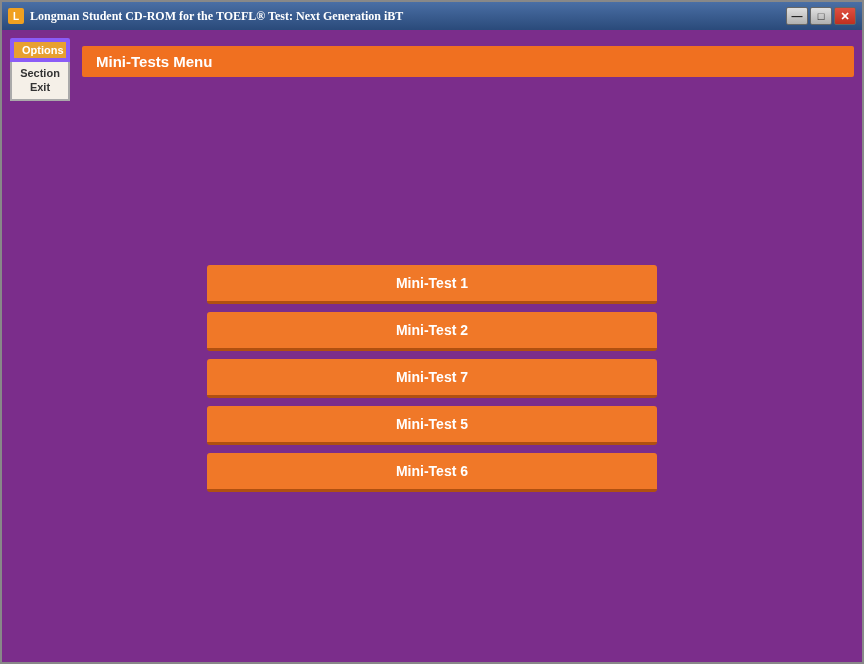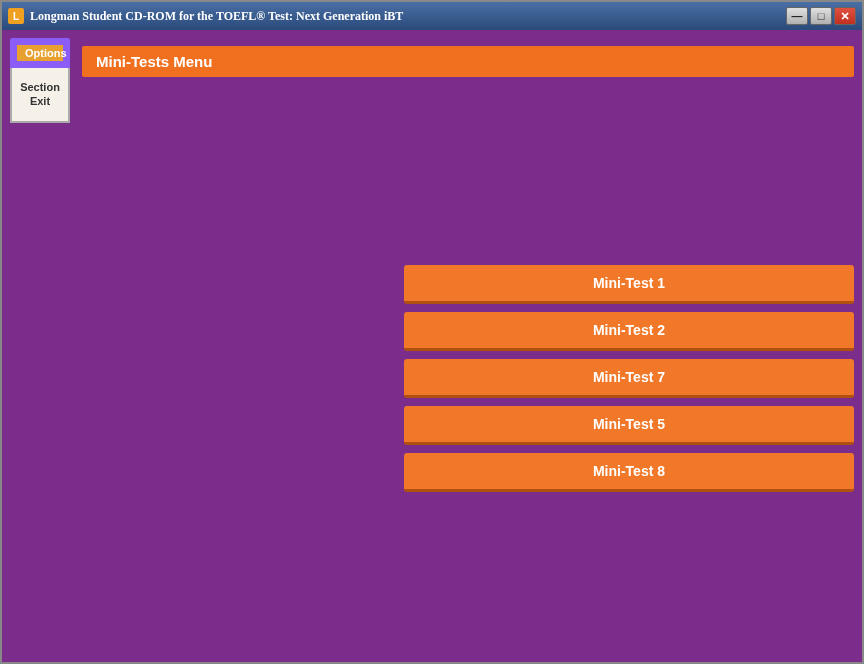--- a/index.html
+++ b/index.html
@@ -99,45 +99,45 @@
       top: 8px;
       left: 8px;
     }
 
     .options-label {
       background: #e8a030;
       color: white;
       font-size: 11px;
       font-weight: bold;
       padding: 2px 8px;
-      border: 7px solid #8b5cf6;
+      border: 4px solid #8b5cf6;
       border-radius: 2px 2px 0 0;
       width: 60px;
       text-align: center;
     }
 
     .section-exit-btn {
       background: #f5f0e8;
       border: 2px solid #aaa;
       border-top: none;
       font-size: 11px;
       font-weight: bold;
       color: #333;
       text-align: center;
-      padding: 12px 8px;
+      padding: 4px 8px;
       cursor: pointer;
       width: 60px;
       line-height: 1.3;
     }
 
     .main-area {
       flex: 1;
       display: flex;
       align-items: center;
-      justify-content: flex-end;
+      justify-content: center;
       padding-top: 20px;
     }
 
     .buttons-container {
       display: flex;
       flex-direction: column;
       gap: 8px;
       width: 450px;
     }
 
@@ -198,17 +198,17 @@
     <div style="margin-left: 72px; margin-top: 8px;">
       <div class="menu-title-bar">Mini-Tests Menu</div>
     </div>
 
     <div class="main-area">
       <div class="buttons-container" id="buttons-container">
       <button class="mini-test-btn">Mini-Test 1</button>
           <button class="mini-test-btn">Mini-Test 2</button>
           <button class="mini-test-btn">Mini-Test 7</button>
           <button class="mini-test-btn">Mini-Test 5</button>
-          <button class="mini-test-btn">Mini-Test 8</button>
+          <button class="mini-test-btn">Mini-Test 6</button>
         </div>
     </div>
   </div>
 </div>
 
 </body></html>

